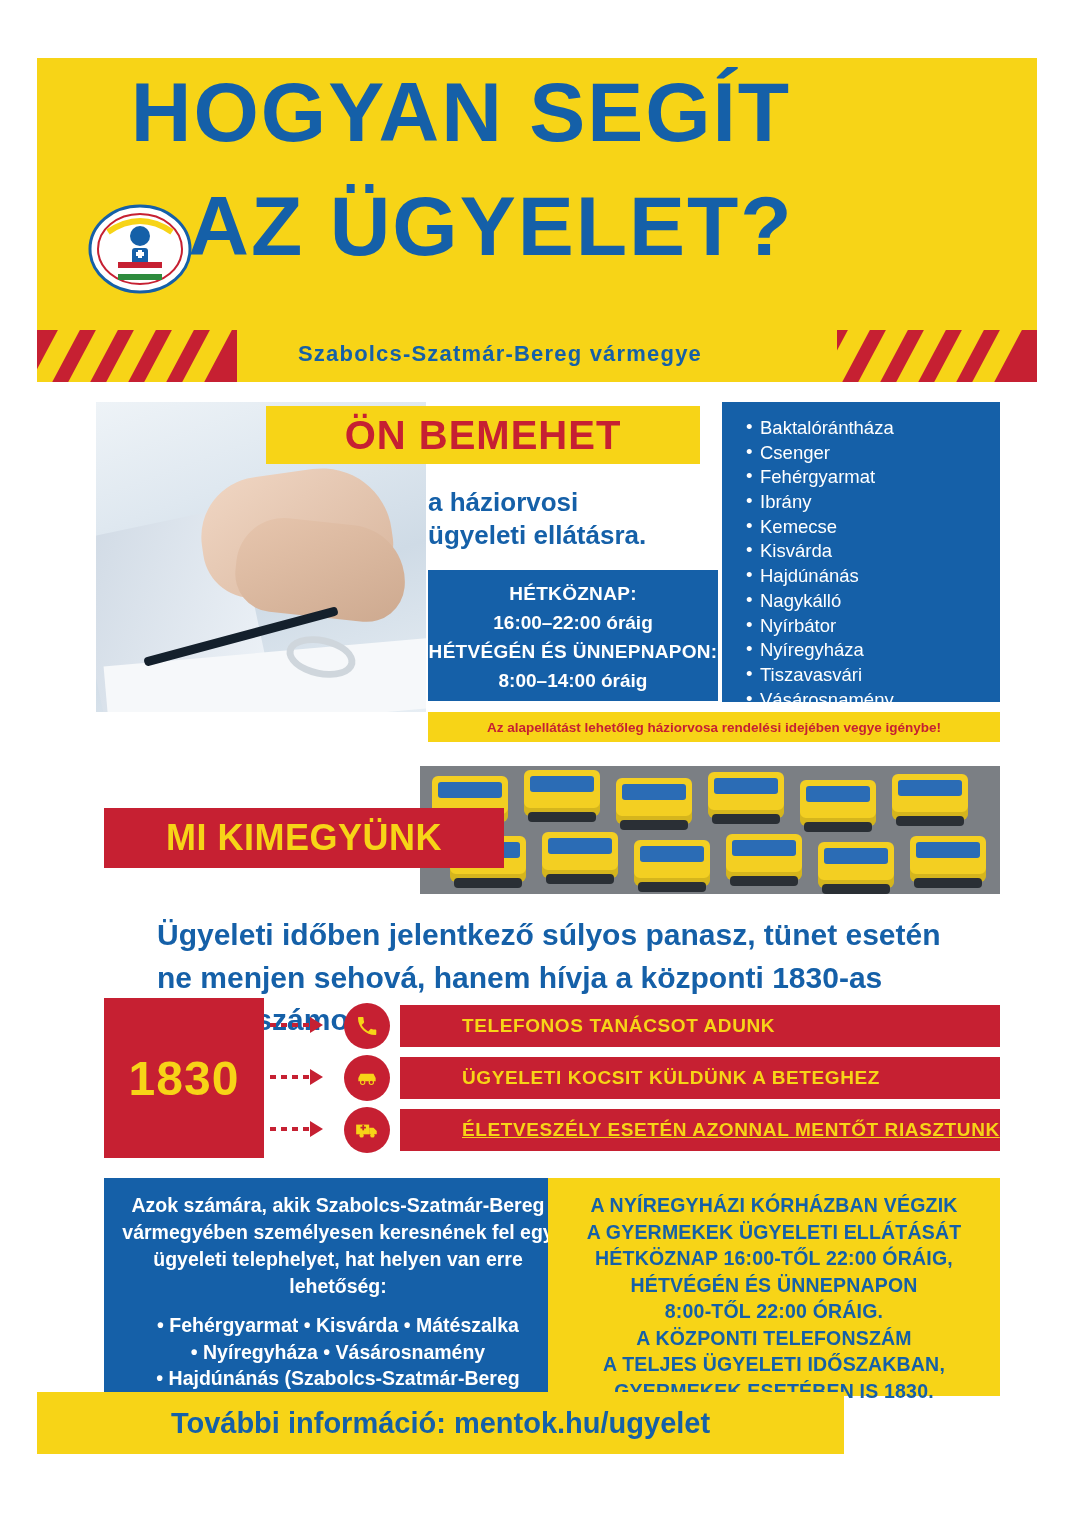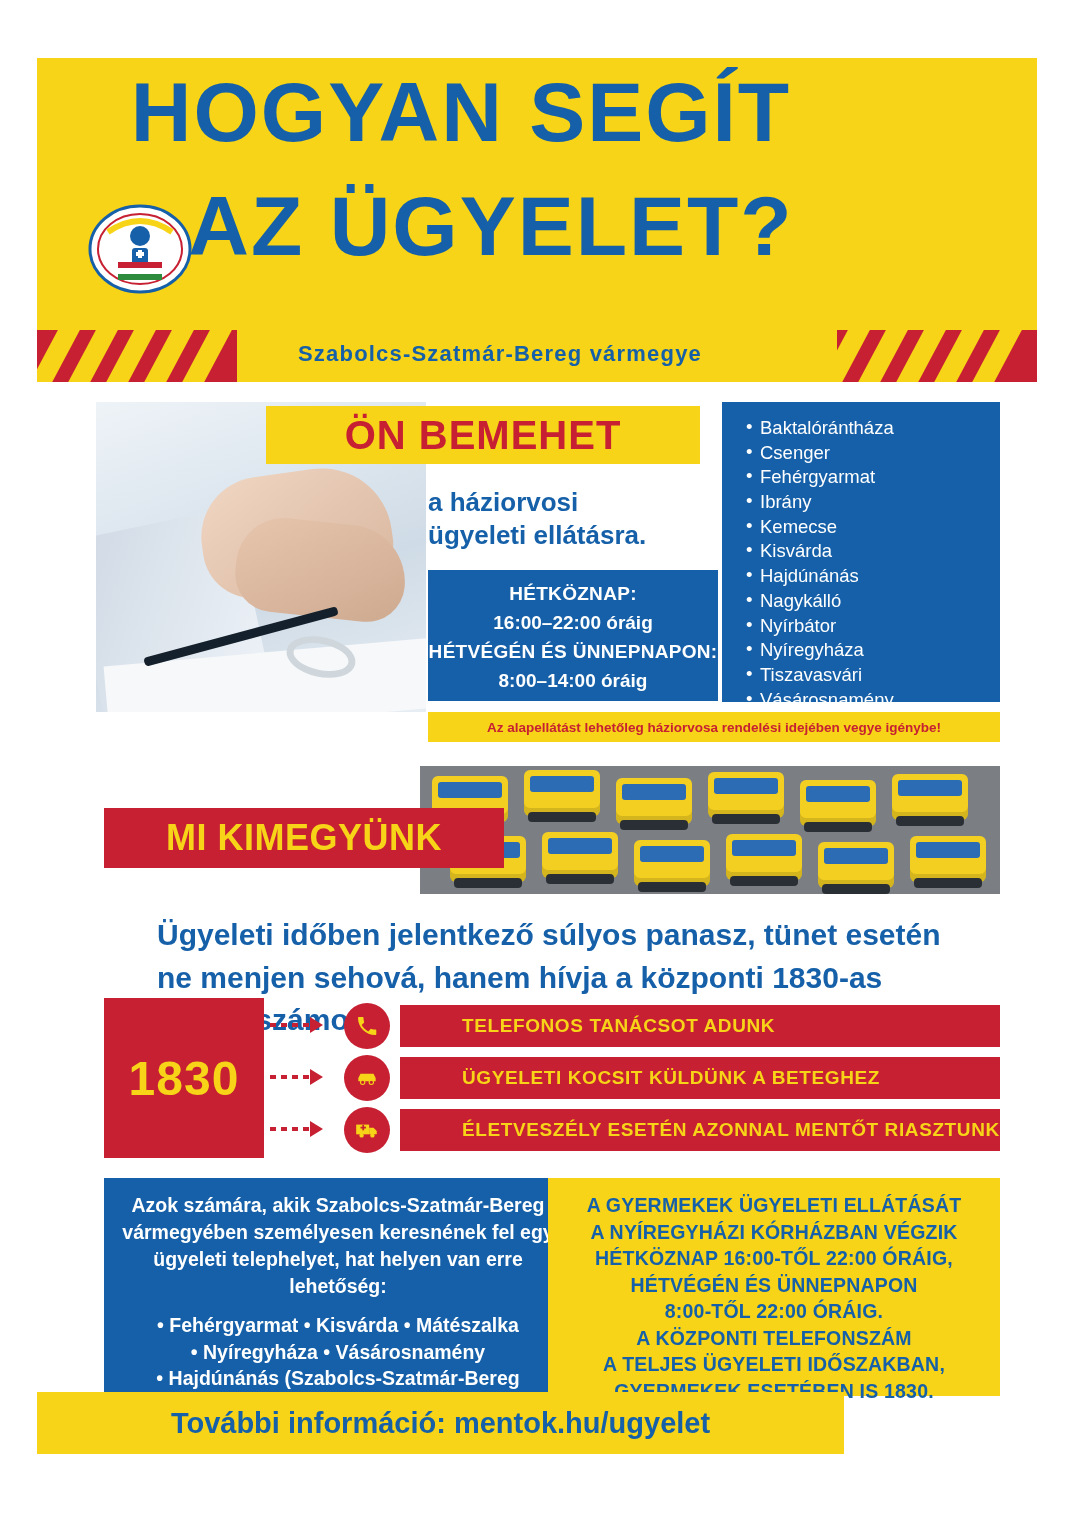--- a/index.html
+++ b/index.html
@@ -496,21 +496,21 @@
     <div class="dots"></div>
       <div class="arrow-head"></div>
   </div>
 
   <div class="bar" style="left:400px; top:1005px; width:600px;">
     <span>TELEFONOS TANÁCSOT ADUNK</span>
   </div>
   <div class="bar" style="left:400px; top:1057px; width:600px;">
     <span>ÜGYELETI KOCSIT KÜLDÜNK A BETEGHEZ</span>
   </div>
-  <div class="bar" style="left:400px; top:1109px; width:600px;">
+  <div class="bar" style="left:400px; top:1109px; width:600px;text-decoration:underline;">
     <span>ÉLETVESZÉLY ESETÉN AZONNAL MENTŐT RIASZTUNK</span>
   </div>
 
   <div class="circ" style="left:344px; top:1003px;">
     <svg viewBox="0 0 24 24" width="24" height="24" aria-hidden="true">
       <path d="M6.6 10.8c1.4 2.8 3.8 5.2 6.6 6.6l2.2-2.2c.3-.3.7-.4 1.1-.3 1.2.4 2.5.6 3.8.6.6 0 1 .4 1 1V20c0 .6-.4 1-1 1C10.6 21 3 13.4 3 4c0-.6.4-1 1-1h3.5c.6 0 1 .4 1 1 0 1.3.2 2.6.6 3.8.1.4 0 .8-.3 1.1l-2.2 2.2z" fill="#f7d417"></path>
     </svg>
   </div>
   <div class="circ" style="left:344px; top:1055px;">
     <svg viewBox="0 0 24 24" width="26" height="26" aria-hidden="true">
@@ -533,22 +533,22 @@
   <div class="box-left">
     <div>Azok számára, akik Szabolcs-Szatmár-Bereg vármegyében személyesen keresnének fel egy ügyeleti telephelyet, hat helyen van erre lehetőség:</div>
     <div class="sep"></div>
     <div>• Fehérgyarmat • Kisvárda • Mátészalka</div>
     <div>• Nyíregyháza • Vásárosnamény</div>
     <div>• Hajdúnánás (Szabolcs-Szatmár-Bereg</div>
     <div>vármegye Tiszavasvári járási ellátási terület)</div>
   </div>
 
   <div class="box-right">
+    <div>A NYÍREGYHÁZI KÓRHÁZBAN VÉGZIK</div>
     <div>A GYERMEKEK ÜGYELETI ELLÁTÁSÁT</div>
-    <div>A NYÍREGYHÁZI KÓRHÁZBAN VÉGZIK</div>
     <div>HÉTKÖZNAP 16:00-TŐL 22:00 ÓRÁIG,</div>
     <div>HÉTVÉGÉN ÉS ÜNNEPNAPON</div>
     <div>8:00-TŐL 22:00 ÓRÁIG.</div>
     <div>A KÖZPONTI TELEFONSZÁM</div>
     <div>A TELJES ÜGYELETI IDŐSZAKBAN,</div>
     <div>GYERMEKEK ESETÉBEN IS 1830.</div>
   </div>
 
   <div class="footer">További információ: mentok.hu/ugyelet</div>
 

